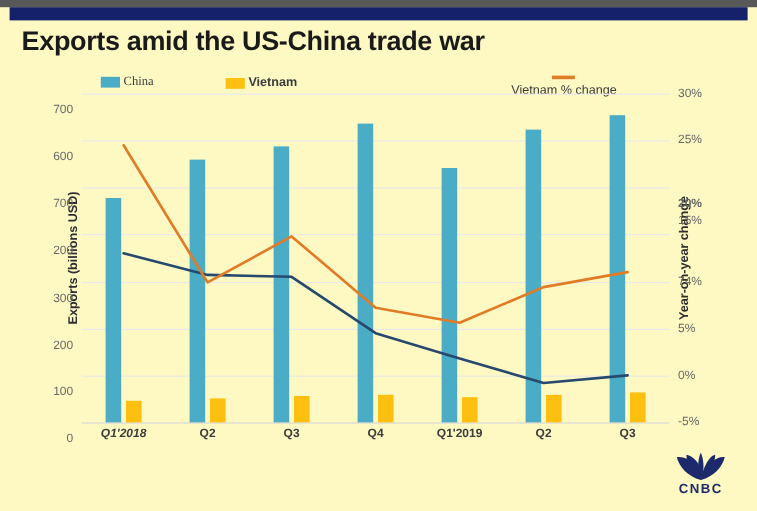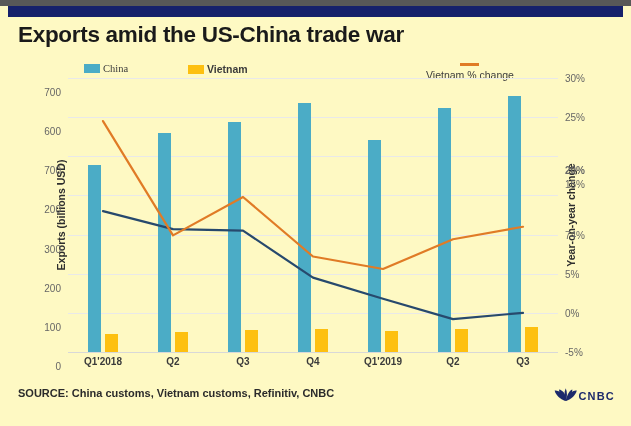--- a/index.html
+++ b/index.html
@@ -127,21 +127,21 @@
   .source {
     position: absolute;
     left: 18px; top: 387px;
     font-size: 11px; font-weight: bold; color: #2b2b2b;
     white-space: nowrap;
   }
   .logo {
     position: absolute;
     right: 16px; top: 374px;
     width: 62px; height: 42px;
-    display: flex; 
+    display: flex; flex-direction: column;
     align-items: center; justify-content: center;
   }
   .logo-text {
     font-size: 11px; font-weight: bold; letter-spacing: 1.2px;
     color: #1c2a6b; margin-top: 1px;
   }
   svg.lines { position: absolute; left: 0; top: 0; overflow: visible; }
 </style>
 </head>
 <body>
@@ -209,30 +209,29 @@
       <div class="bar vietnam" style="left: 317px; width: 13px; height: 20.7457px; background: rgb(253, 192, 16);"></div>
       <div class="bar vietnam" style="left: 387px; width: 13px; height: 22.7029px; background: rgb(253, 192, 16);"></div>
       <div class="bar vietnam" style="left: 457px; width: 13px; height: 24.66px; background: rgb(253, 192, 16);"></div>
       <svg class="lines" width="490" height="274">
         <polyline points="35,133.0857142857143 105,151.0914285714286 175,152.65714285714284 245,199.62857142857143 315,220.7657142857143 385,241.12 455,234.85714285714286" fill="none" stroke="#27496d" stroke-width="2.2" stroke-linejoin="round" stroke-linecap="round"></polyline>
         <polyline points="35,43.05714285714285 105,157.3542857142857 175,118.99428571428572 245,178.49142857142857 315,191.01714285714286 385,161.26857142857142 455,148.74285714285713" fill="none" stroke="#e07b26" stroke-width="2.2" stroke-linejoin="round" stroke-linecap="round"></polyline>
       </svg>
     </div>
 
   <div class="xlabels" id="xlabels">
-      <div class="xlabel" style="left: 35px;">Q1'2018</div>
+      <div class="xlabel" style="left: 35px; font-style: italic;">Q1'2018</div>
       <div class="xlabel" style="left: 105px;">Q2</div>
       <div class="xlabel" style="left: 175px;">Q3</div>
       <div class="xlabel" style="left: 245px;">Q4</div>
       <div class="xlabel" style="left: 315px;">Q1'2019</div>
       <div class="xlabel" style="left: 385px;">Q2</div>
       <div class="xlabel" style="left: 455px;">Q3</div>
     </div>
 
-  <div class="source">SOURCE: China customs, Vietnam customs, Refinitiv, CNBC</div>
 
   <div class="logo">
     <svg width="46" height="24" viewBox="0 0 46 24" aria-hidden="true">
       <g fill="#1c2a6b">
         <path d="M23 23 C 12 20 5 12 3 4 C 9 3 16 7 20 14 Z"></path>
         <path d="M23 23 C 15 18 11 9 11 2 C 17 3 22 9 23 16 Z"></path>
         <path d="M23 23 C 20 16 20 7 23 0 C 26 7 26 16 23 23 Z"></path>
         <path d="M23 23 C 24 16 29 3 35 2 C 35 9 31 18 23 23 Z"></path>
         <path d="M23 23 C 30 7 37 3 43 4 C 41 12 34 20 23 23 Z"></path>
       </g>

